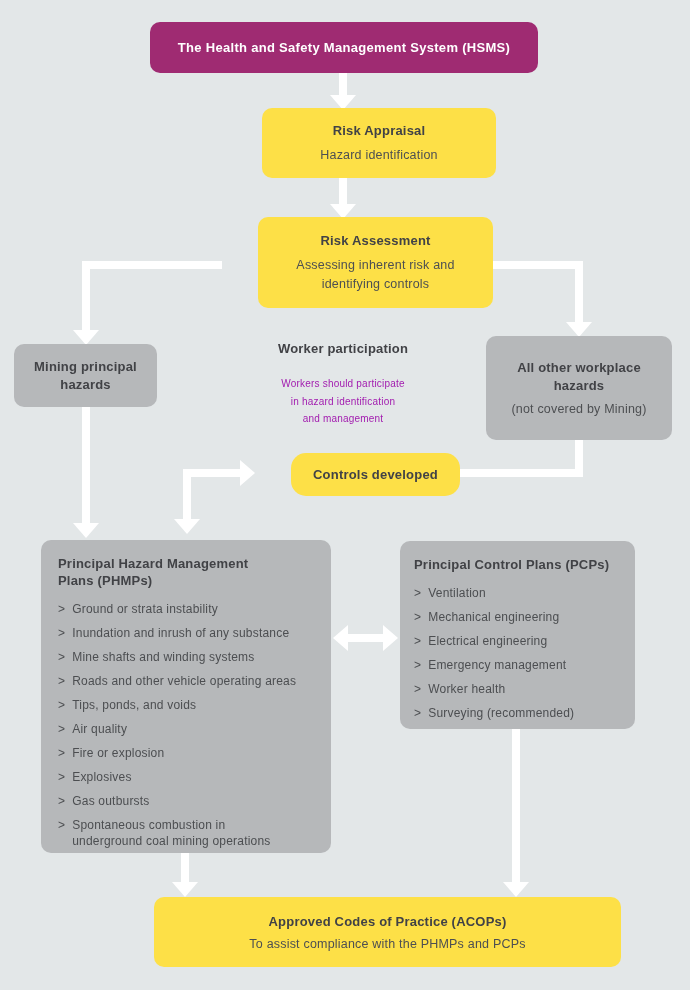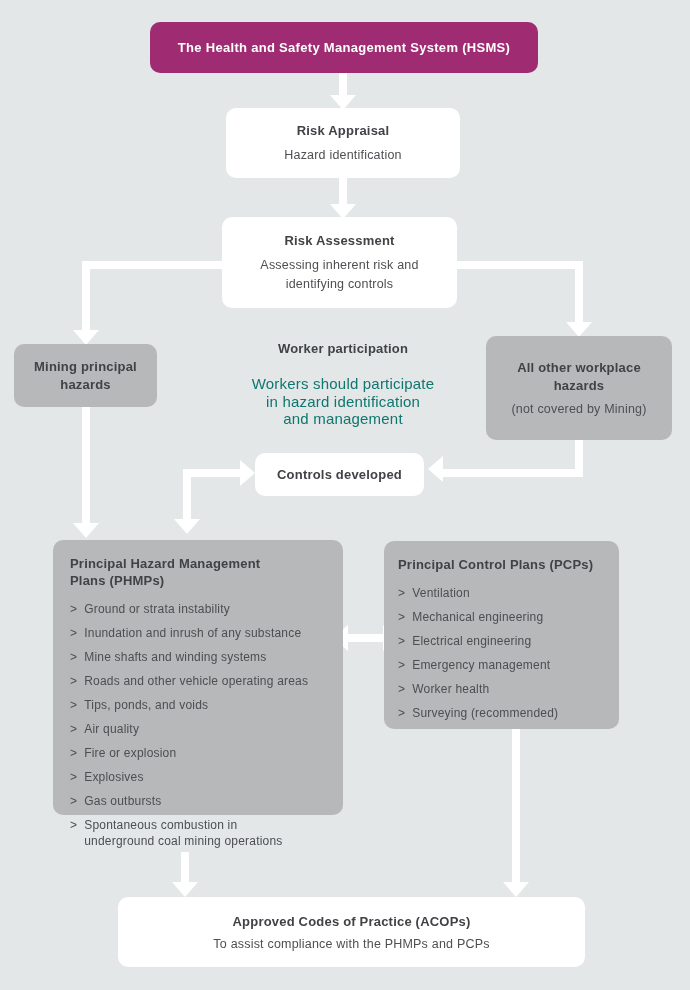--- a/index.html
+++ b/index.html
@@ -16,21 +16,21 @@
   
   .box{
     position:absolute;
     border-radius:10px;
     box-sizing:border-box;
     display:flex;flex-direction:column;
     align-items:center;justify-content:center;
     text-align:center;
   }
   .magenta{background:#9f2b72;}
-  .green{background:#ffffff;}
+  .green{background:#fde047;margin-left:36px;}
   .gray{background:#b6b8ba;}
   .title{
     font-weight:bold;font-size:13px;color:#414246;
     letter-spacing:.2px;line-height:17px;
   }
   .title.inverse{color:#ffffff;font-size:13px;letter-spacing:.3px;}
   .subtitle{
     font-size:12.5px;color:#4d4f52;letter-spacing:.2px;line-height:19px;
   }
   .tline{display:block;line-height:18px;}
@@ -46,21 +46,21 @@
     font-size:12px;color:#4c4e51;letter-spacing:.2px;
     line-height:16px;margin-bottom:8px;
   }
   .li .marker{flex:0 0 auto;margin-right:7px;color:#4c4e51;}
   .li .li-text{white-space:pre-line;}
   
   .floating{
     position:absolute;text-align:center;
   }
   .floating .title{margin-bottom:18px;display:block;}
-  .floating .bline{display:block;font-size:15px;color:#0f766e;line-height:17.5px;letter-spacing:.2px;}
+  .floating .bline{display:block;font-size:10px;color:#a21caf;line-height:17.5px;letter-spacing:.2px;}
   
   .stem{position:absolute;background:#ffffff;}
   .ah{position:absolute;width:0;height:0;}
   .ah-down{border-left:13px solid transparent;border-right:13px solid transparent;border-top:15px solid #ffffff;}
   .ah-up{border-left:13px solid transparent;border-right:13px solid transparent;border-bottom:15px solid #ffffff;}
   .ah-right{border-top:13px solid transparent;border-bottom:13px solid transparent;border-left:15px solid #ffffff;}
   .ah-left{border-top:13px solid transparent;border-bottom:13px solid transparent;border-right:15px solid #ffffff;}
 </style>
 </head>
 <body>
@@ -156,25 +156,25 @@
   </div>
 
   <div class="box gray" style="left:486px;top:336px;width:186px;height:104px;">
     <span class="title" style="margin-bottom:6px;">
       <span class="tline">All other workplace</span>
       <span class="tline">hazards</span>
     </span>
     <span class="subtitle" style="line-height:16px;">(not covered by Mining)</span>
   </div>
 
-  <div class="box green" style="left:255px;top:453px;width:169px;height:43px;">
+  <div class="box green" style="left:255px;top:453px;width:169px;height:43px;border-radius:15px;">
     <span class="title">Controls developed</span>
   </div>
 
-  <div class="box gray listbox" style="left:53px;top:540px;width:290px;height:275px;padding:15px 10px 12px 17px;">
+  <div class="box gray listbox" style="left:41px;top:540px;width:290px;height:313px;padding:15px 10px 12px 17px;">
     <span class="ltitle">
       <span class="tline" style="line-height:17px;">Principal Hazard Management</span>
       <span class="tline" style="line-height:17px;">Plans (PHMPs)</span>
     </span>
     <div class="li">
         <span class="marker">&gt;</span>
         <span class="li-text">Ground or strata instability</span>
       </div>
     <div class="li">
         <span class="marker">&gt;</span>
@@ -208,21 +208,21 @@
         <span class="marker">&gt;</span>
         <span class="li-text">Gas outbursts</span>
       </div>
     <div class="li">
         <span class="marker">&gt;</span>
         <span class="li-text">Spontaneous combustion in
 underground coal mining operations</span>
       </div>
   </div>
 
-  <div class="box gray listbox" style="left:384px;top:541px;width:235px;height:188px;padding:15px 16px 12px 14px;">
+  <div class="box gray listbox" style="left:400px;top:541px;width:235px;height:188px;padding:15px 16px 12px 14px;">
     <span class="ltitle nowrap">Principal Control Plans (PCPs)</span>
     <div class="li">
         <span class="marker">&gt;</span>
         <span class="li-text">Ventilation</span>
       </div>
     <div class="li">
         <span class="marker">&gt;</span>
         <span class="li-text">Mechanical engineering</span>
       </div>
     <div class="li">

